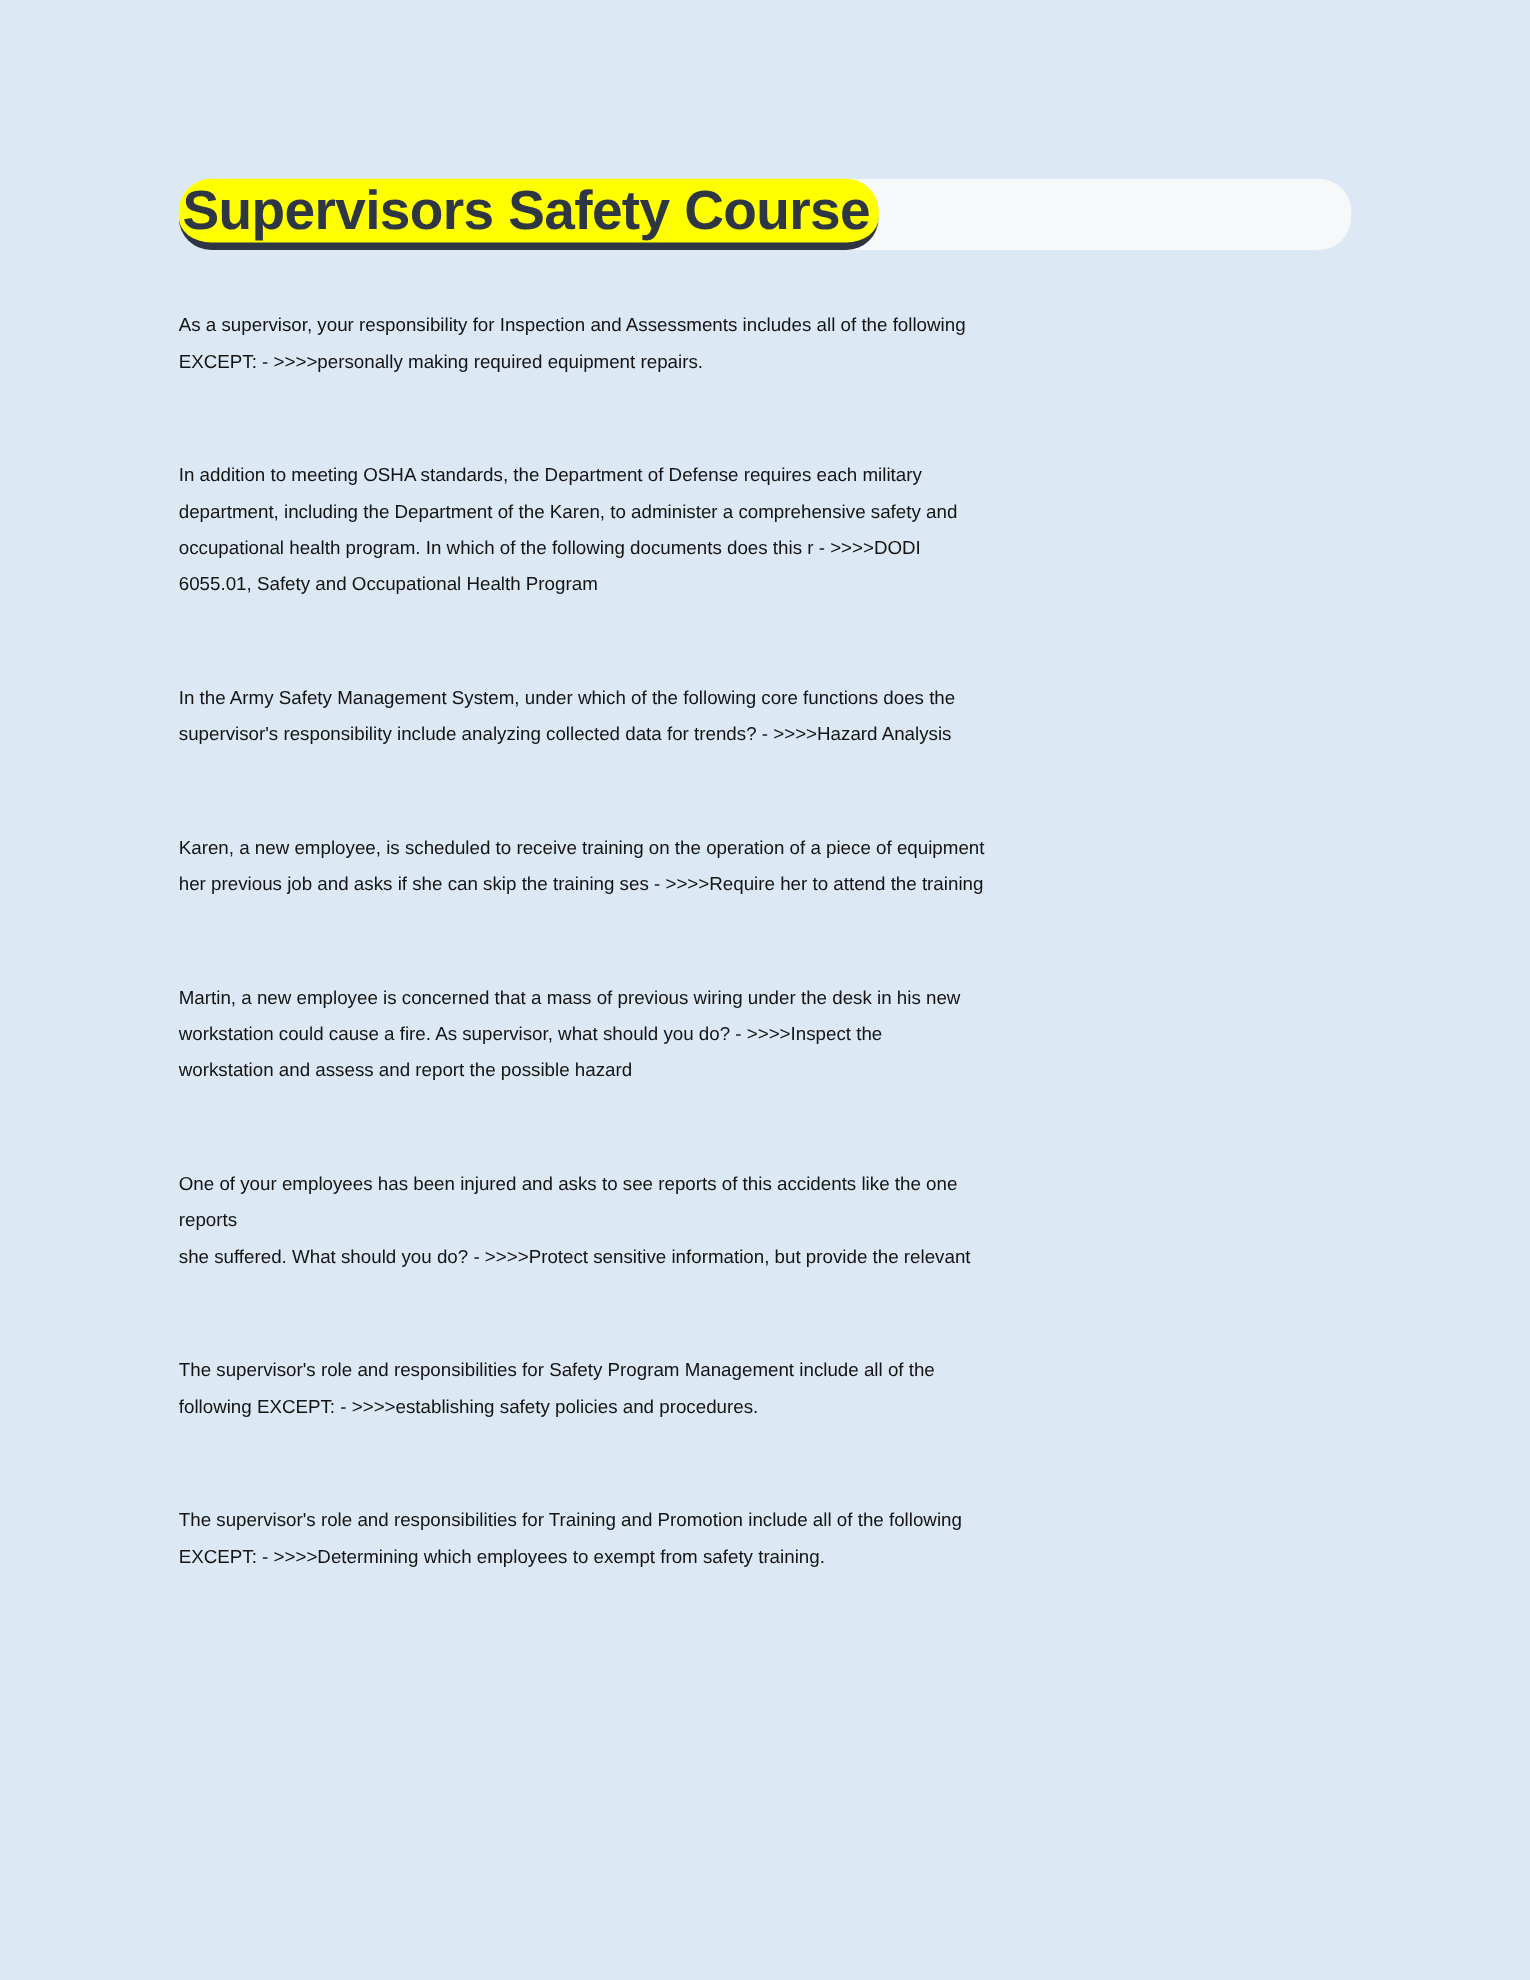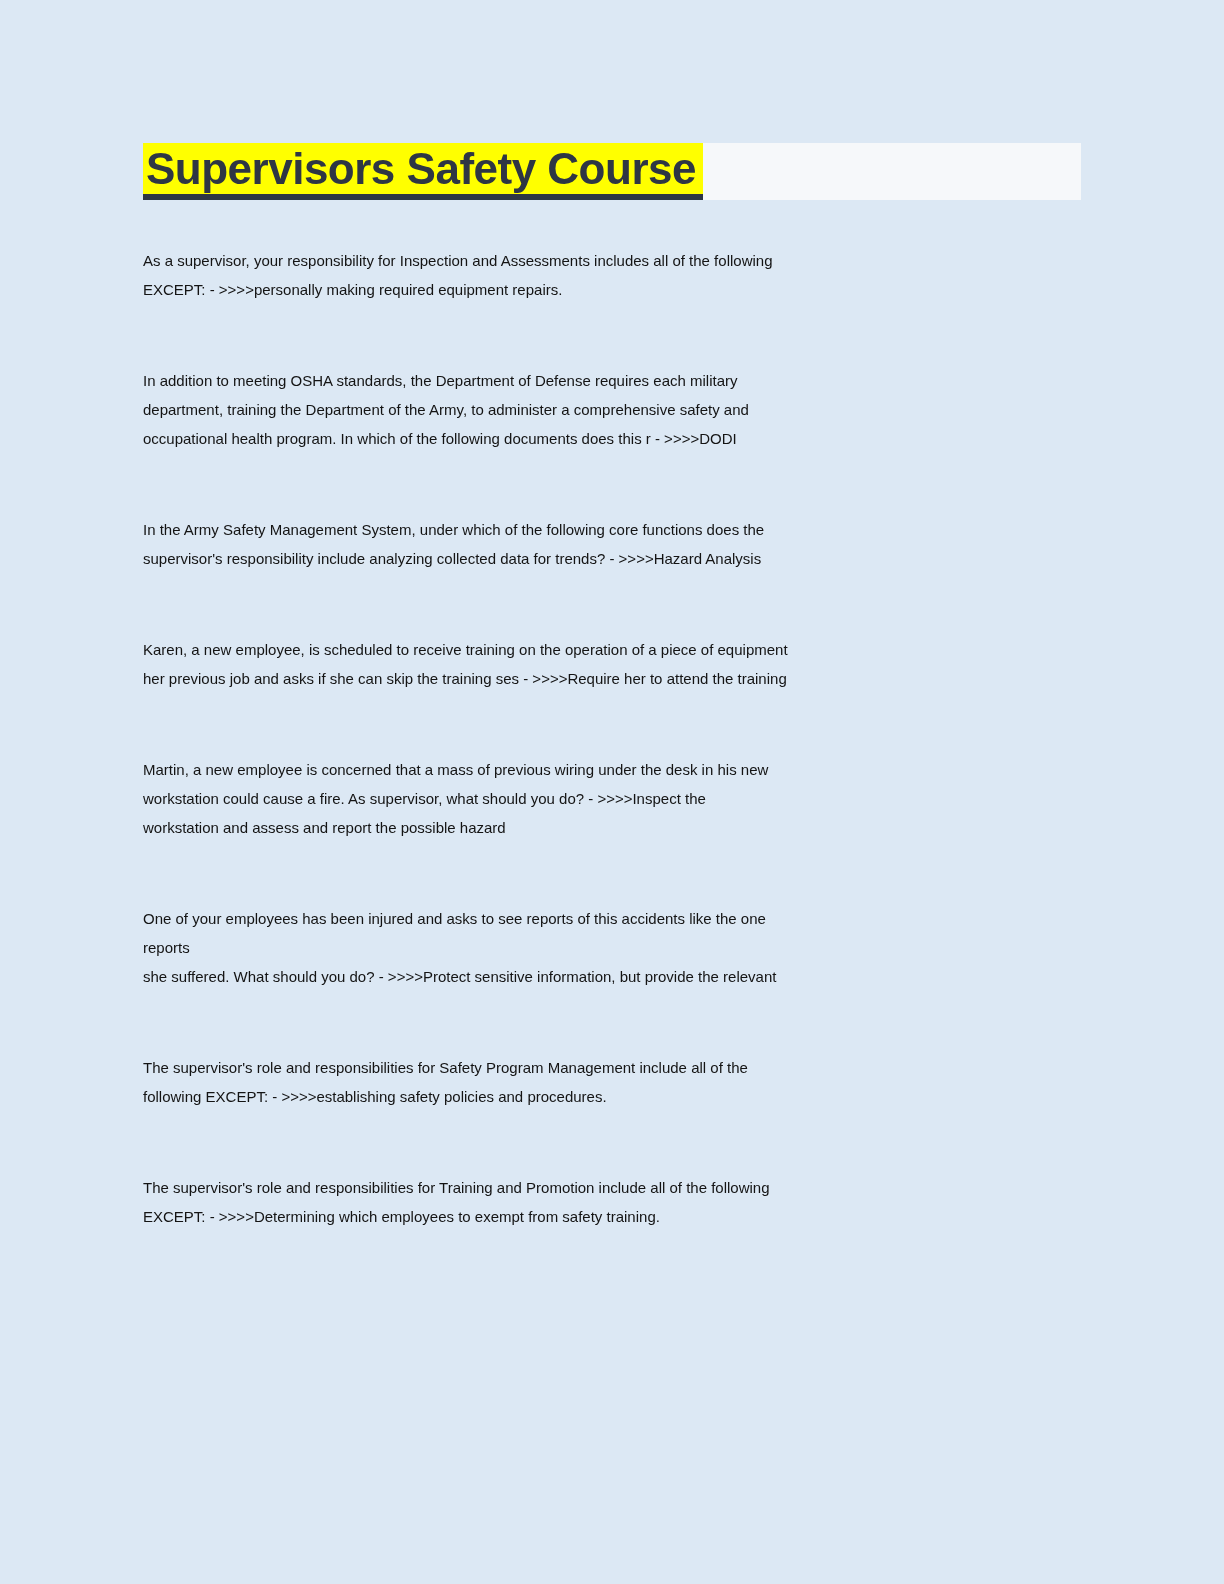--- a/index.html
+++ b/index.html
@@ -2,21 +2,21 @@
 <html style="--page-background: #dce8f4; --title-bar-background: #f6f8fa; --title-highlight: #ffff00; --title-text: #2e3644; --body-text: #141414;"><head>
 <meta charset="utf-8">
 <style>
   :root {
     --page-background: #dce8f4;
     --title-bar-background: #f6f8fa;
     --title-highlight: #ffff00;
     --title-text: #2e3644;
     --body-text: #141414;
   }
-  * { margin: 0; padding: 0; box-sizing: border-box; }
+  * { margin: 0; padding: 0; box-sizing: border-box; border-radius: 26px; }
   html, body {
     width: 1224px;
     height: 1584px;
     background: var(--page-background);
     overflow: hidden;
   }
   .page {
     position: relative;
     width: 1224px;
     height: 1584px;
@@ -70,22 +70,23 @@
       <span class="title-highlight">Supervisors Safety Course</span>
     </div>
 
     <div class="paragraph">
       <div class="text-line">As a supervisor, your responsibility for Inspection and Assessments includes all of the following</div>
       <div class="text-line">EXCEPT: - &gt;&gt;&gt;&gt;personally making required equipment repairs.</div>
     </div>
 
     <div class="paragraph">
       <div class="text-line">In addition to meeting OSHA standards, the Department of Defense requires each military</div>
-      <div class="text-line">department, training the Department of the Army, to administer a comprehensive safety and</div>
+      <div class="text-line">department, including the Department of the Karen, to administer a comprehensive safety and</div>
       <div class="text-line">occupational health program. In which of the following documents does this r - &gt;&gt;&gt;&gt;DODI</div>
+      <div class="text-line">6055.01, Safety and Occupational Health Program</div>
     </div>
 
     <div class="paragraph">
       <div class="text-line">In the Army Safety Management System, under which of the following core functions does the</div>
       <div class="text-line">supervisor's responsibility include analyzing collected data for trends? - &gt;&gt;&gt;&gt;Hazard Analysis</div>
     </div>
 
     <div class="paragraph">
       <div class="text-line">Karen, a new employee, is scheduled to receive training on the operation of a piece of equipment</div>
       <div class="text-line">her previous job and asks if she can skip the training ses - &gt;&gt;&gt;&gt;Require her to attend the training</div>

